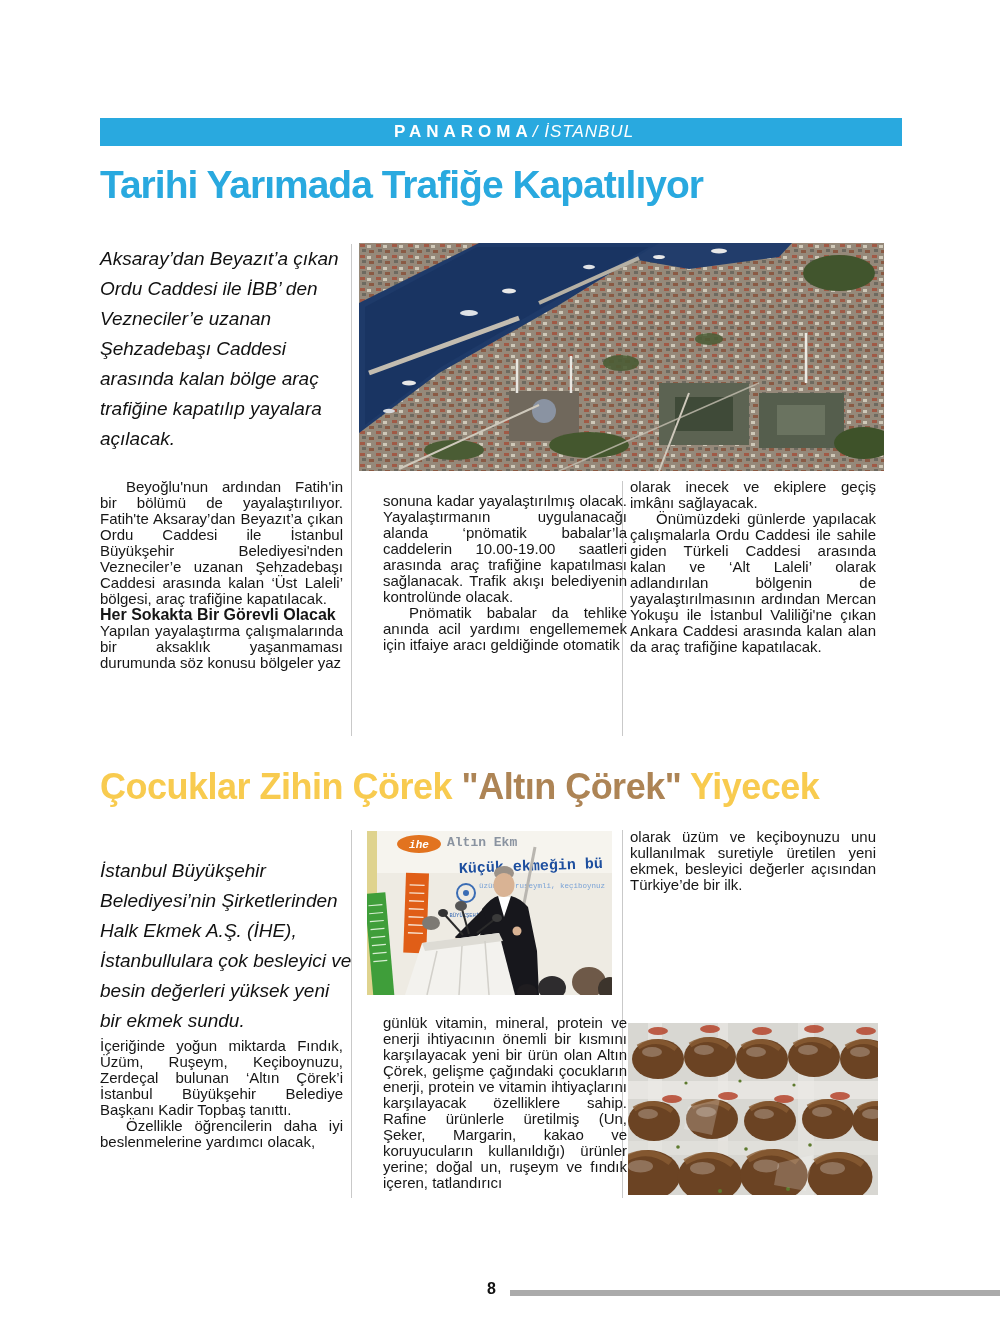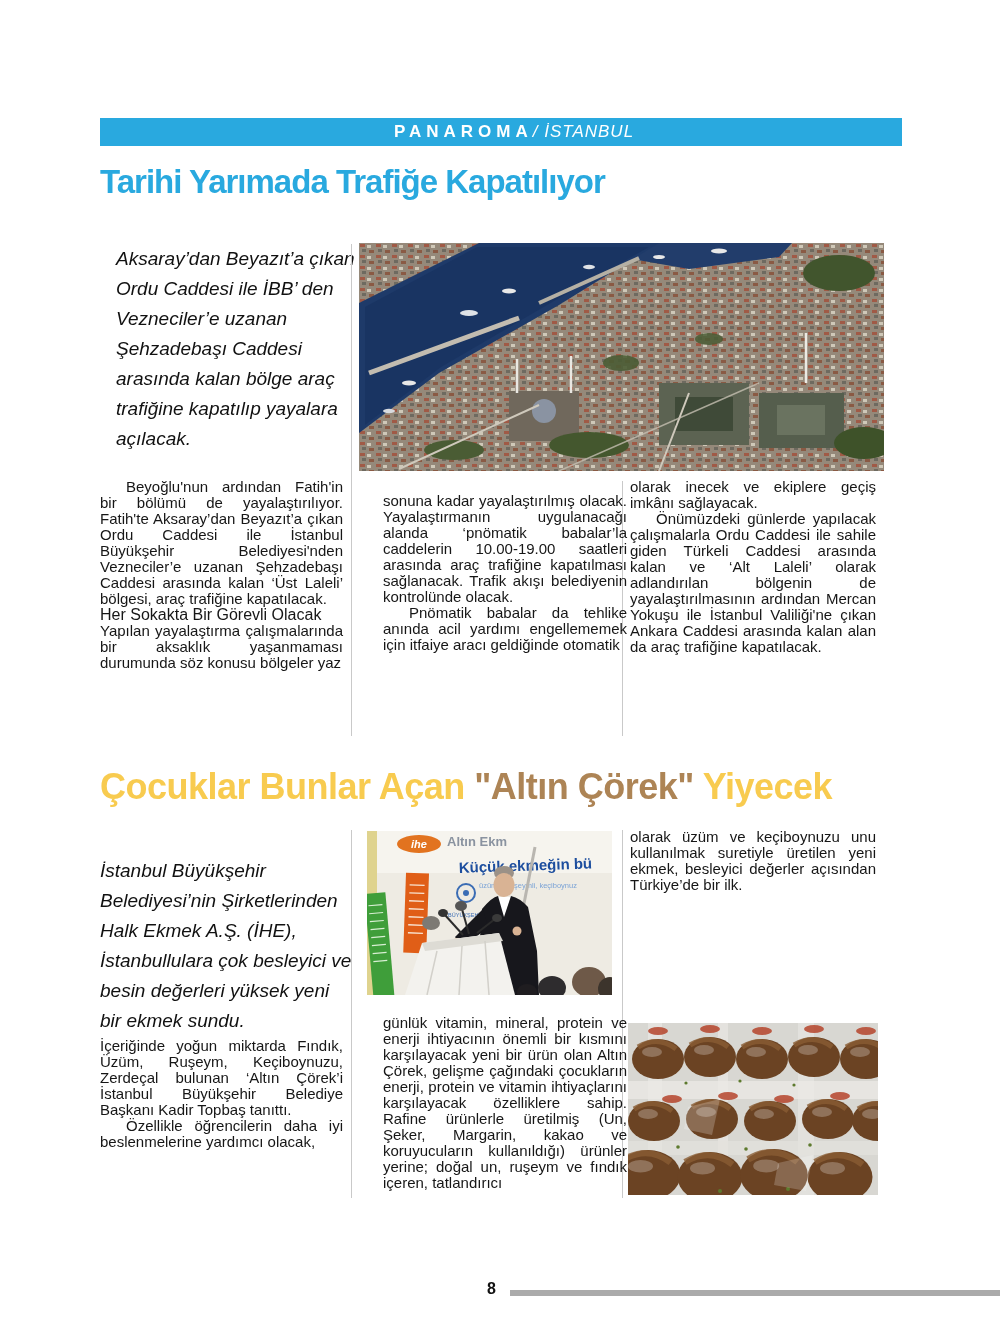--- a/index.html
+++ b/index.html
@@ -8,44 +8,44 @@
     font-family:"Liberation Sans", sans-serif;color:#1a1a1a;overflow:hidden;
   }
   .kicker-bar{
     position:absolute;left:100px;top:118px;width:776px;height:28px;
     background:#29A9DF;color:#ffffff;display:flex;align-items:center;justify-content:center;padding-left:26px;
   }
   .kicker-main{font-weight:bold;font-size:17px;letter-spacing:5px;}
   .kicker-sec{font-style:italic;font-size:17px;letter-spacing:1px;}
   .headline1{
     position:absolute;left:100px;top:163px;width:784px;margin:0;
-    font-size:33px;font-weight:bold;letter-spacing:-1px;color:#29A9DF;white-space:nowrap;
+    font-size:39px;font-weight:bold;letter-spacing:-1px;color:#29A9DF;white-space:nowrap;
   }
   .headline2{
     position:absolute;left:100px;top:766px;margin:0;
     font-size:36px;font-weight:bold;letter-spacing:-0.5px;white-space:nowrap;
   }
   .h2-yellow{color:#F8CB4F;}
   .h2-brown{color:#AD8455;}
   .lead{
     position:absolute;font-style:italic;font-size:19px;line-height:30px;color:#111111;
   }
-  .lead1{left:116px;top:244px;width:250px;}
+  .lead1{left:100px;top:244px;width:250px;}
   .lead2{left:100px;top:856px;width:252px;}
   .bodycol{position:absolute;font-size:15px;line-height:16px;text-align:justify;color:#161616;}
   .bodycol p{margin:0;}
   .indent{text-indent:26px;}
   .gap{margin-top:14px;}
-  .subhead{font-weight:normal;font-size:16px;text-align:left;margin-top:12px;margin-bottom:2px;}
+  .subhead{font-weight:bold;font-size:16px;text-align:left;margin-top:12px;margin-bottom:2px;}
   .col-a{left:100px;width:243px;}
   .col-b{left:383px;width:244px;margin-top:14px;}
   .col-c{left:630px;width:246px;}
   .a1{top:479px;}
   .vrule{position:absolute;width:1px;background:#c9c9c9;}
-  .photo{position:absolute;overflow:hidden;background:#f9a8d4;}
+  .photo{position:absolute;overflow:hidden;background:#f9a8d4;font-family:Liberation Mono, monospace;}
   .photo svg{display:block;}
   .footer-num{position:absolute;left:487px;top:1280px;font-size:16px;font-weight:bold;color:#111111;}
   .footer-rule{position:absolute;left:510px;top:1290px;width:490px;height:6px;background:#ABABAB;}
 </style>
 </head>
 <body>
 
 <div class="page">
 
   <div class="kicker-bar">
@@ -114,21 +114,21 @@
   <div class="bodycol col-b a1">
     <p>sonuna kadar yayalaştırılmış olacak. Yayalaştırmanın uygulanacağı alanda ‘pnömatik babalar’la caddelerin 10.00-19.00 saatleri arasında araç trafiğine kapatılması sağlanacak. Trafik akışı belediyenin kontrolünde olacak.</p>
     <p class="indent">Pnömatik babalar da tehlike anında acil yardımı engellememek için itfaiye aracı geldiğinde otomatik</p>
   </div>
 
   <div class="bodycol col-c a1">
     <p>olarak inecek ve ekiplere geçiş imkânı sağlayacak.</p>
     <p class="indent gap">Önümüzdeki günlerde yapılacak çalışmalarla Ordu Caddesi ile sahile giden Türkeli Caddesi arasında kalan ve ‘Alt Laleli’ olarak adlandırılan bölgenin de yayalaştırılmasının ardından Mercan Yokuşu ile İstanbul Valiliği'ne çıkan Ankara Caddesi arasında kalan alan da araç trafiğine kapatılacak.</p>
   </div>
 
-  <h2 class="headline2"><span class="h2-yellow">Çocuklar Bunlar Açan </span><span class="h2-brown">"Altın Çörek"</span><span class="h2-yellow"> Yiyecek</span></h2>
+  <h2 class="headline2"><span class="h2-yellow">Çocuklar Zihin Çörek </span><span class="h2-brown">"Altın Çörek"</span><span class="h2-yellow"> Yiyecek</span></h2>
 
   <div class="lead lead2">İstanbul Büyükşehir Belediyesi’nin Şirketlerinden Halk Ekmek A.Ş. (İHE), İstanbullulara çok besleyici ve besin değerleri yüksek yeni bir ekmek sundu.</div>
 
   <div class="photo" style="left:367px;top:831px;width:245px;height:164px;" role="img" aria-label="İstanbul Büyükşehir Belediye Başkanı Kadir Topbaş kürsüde Altın Çörek tanıtımında konuşuyor">
     <svg viewBox="0 0 245 164" width="245" height="164">
       <rect width="245" height="164" fill="#eeebe3"></rect>
       <rect width="245" height="42" fill="#f6f4ee"></rect>
       <rect x="0" y="0" width="10" height="164" fill="#dfd38e"></rect>
       <ellipse cx="52" cy="13" rx="22" ry="9" fill="#e2731f"></ellipse>
       <text x="52" y="17" font-size="11" font-style="italic" font-weight="bold" fill="#ffffff" text-anchor="middle">ihe</text>

